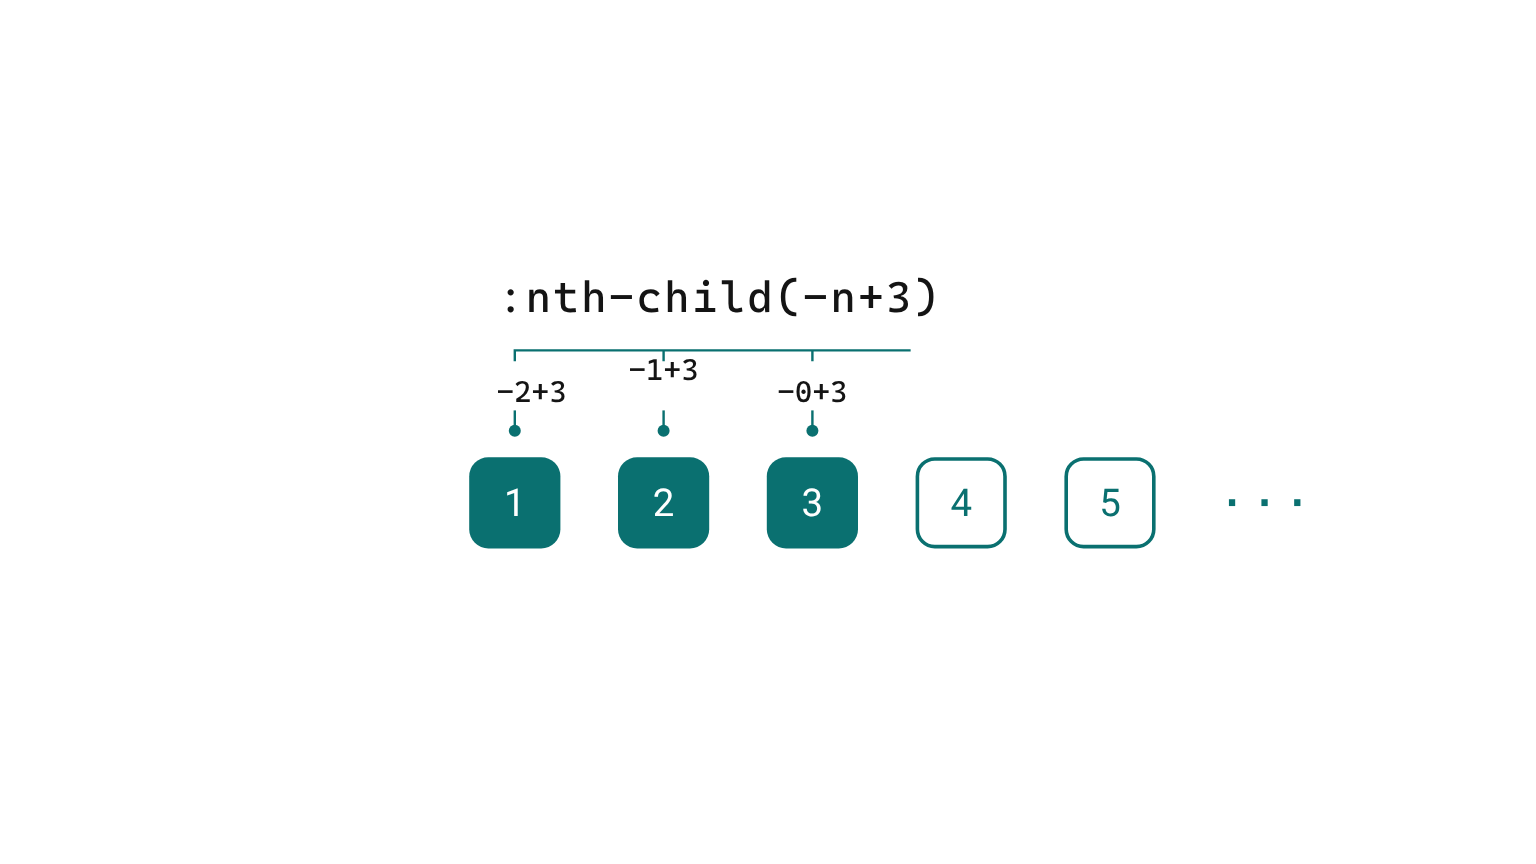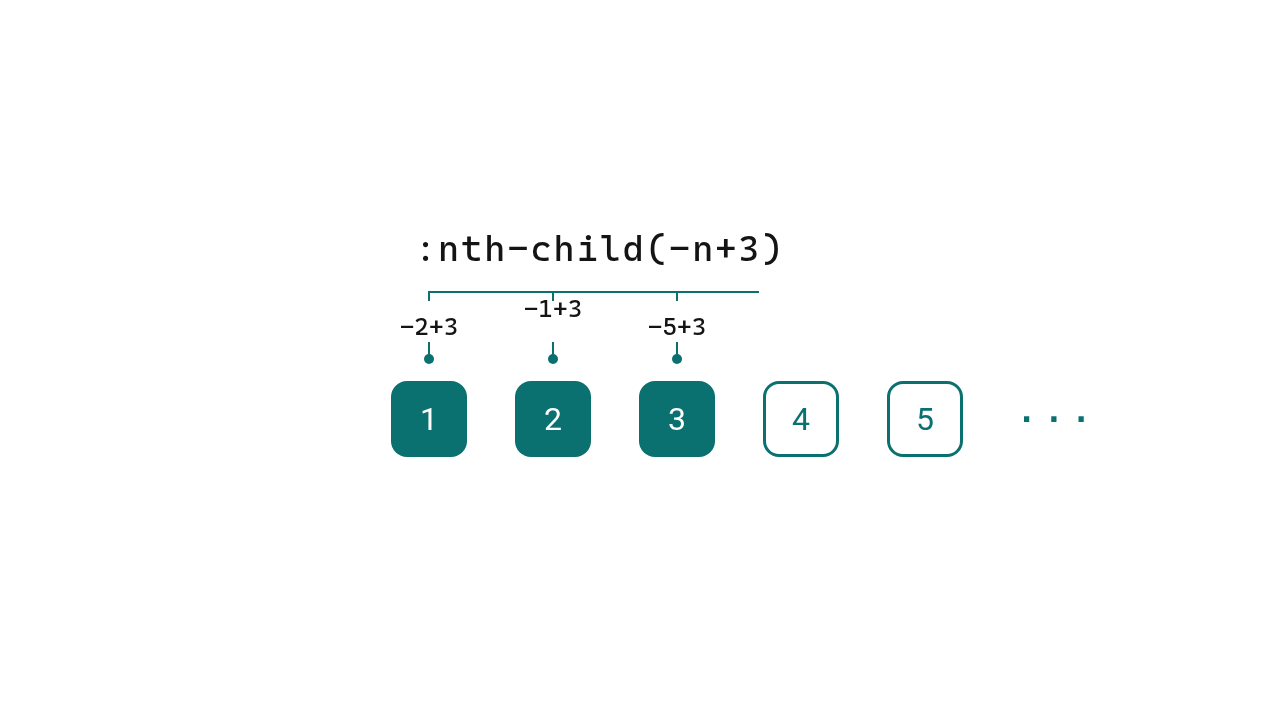--- a/index.html
+++ b/index.html
@@ -99,23 +99,23 @@
 <div class="stage">
 
   <div class="title" style="left: 396px; top: 228px;">:nth-child(-n+3)</div>
 
   <svg class="bracket" width="334" height="14" viewBox="0 0 334 14" style="left: 406px; top: 289px;">
     <path d="M4 12 L4 3 L334 3" stroke-width="2"></path>
     <path d="M128 12 L128 3" stroke-width="2"></path>
     <path d="M252 12 L252 3" stroke-width="2"></path>
   </svg>
 
-  <div class="calc" style="left: 410px; top: 312px; text-align: center;">-2+3</div>
+  <div class="calc" style="left: 424px; top: 312px; text-align: center;">-2+3</div>
   <div class="calc" style="left: 534px; top: 294px;">-1+3</div>
-  <div class="calc" style="left: 658px; top: 312px;">-5+3</div>
+  <div class="calc" style="left: 658px; top: 312px;">-0+3</div>
 
   <div class="stem" style="left: 409px; top: 342px; height: 14px;"></div>
   <div class="stem" style="left: 533px; top: 342px; height: 14px;"></div>
   <div class="stem" style="left: 657px; top: 342px; height: 14px;"></div>
 
   <div class="dot" style="left: 410px; top: 359px;"></div>
   <div class="dot" style="left: 534px; top: 359px;"></div>
   <div class="dot" style="left: 658px; top: 359px;"></div>
 
   <div class="row">

